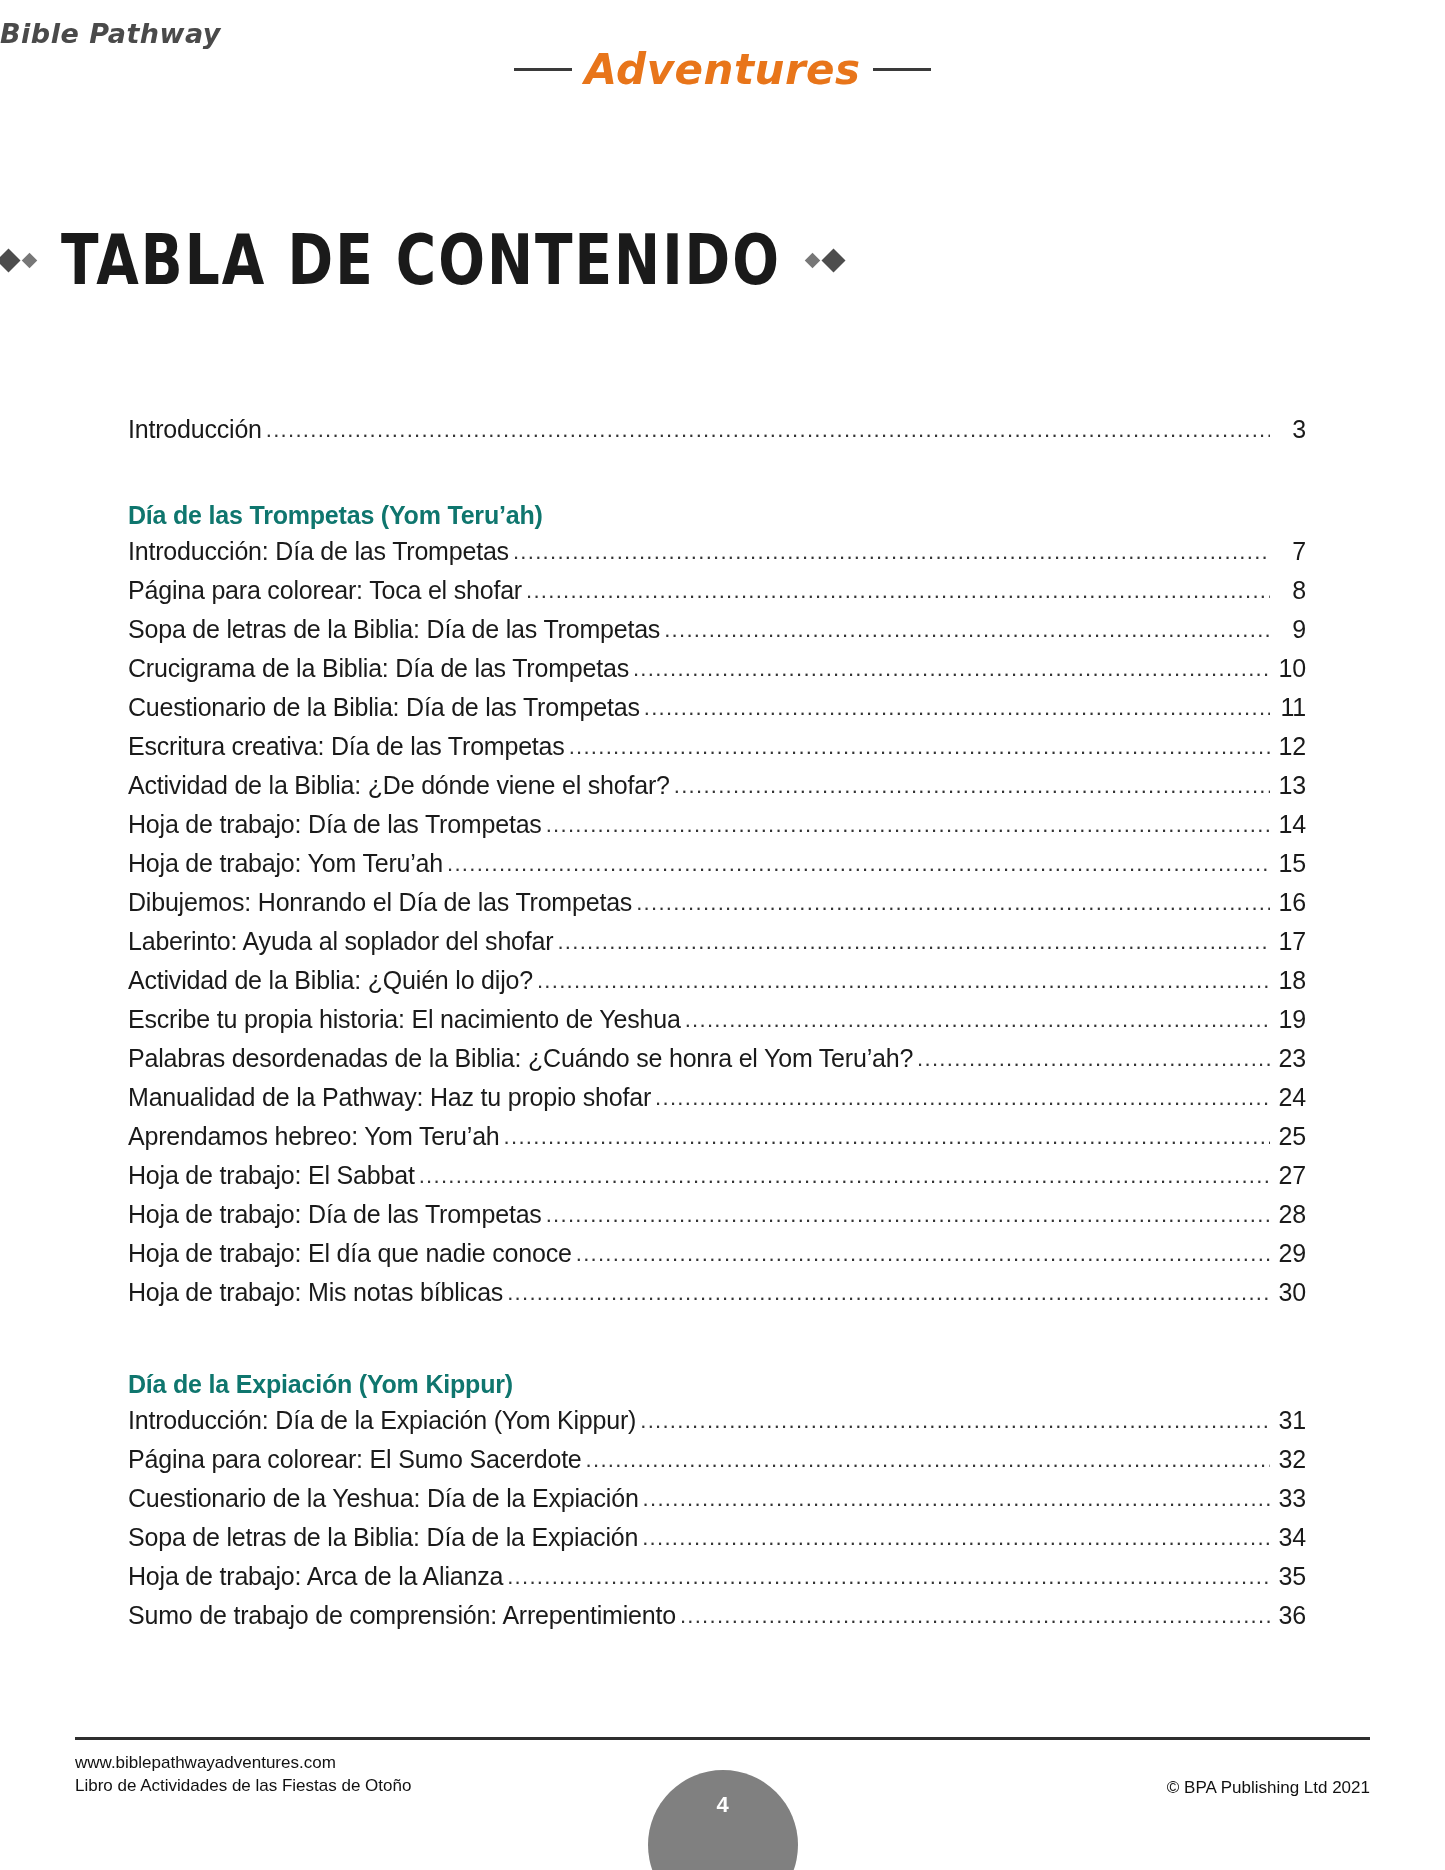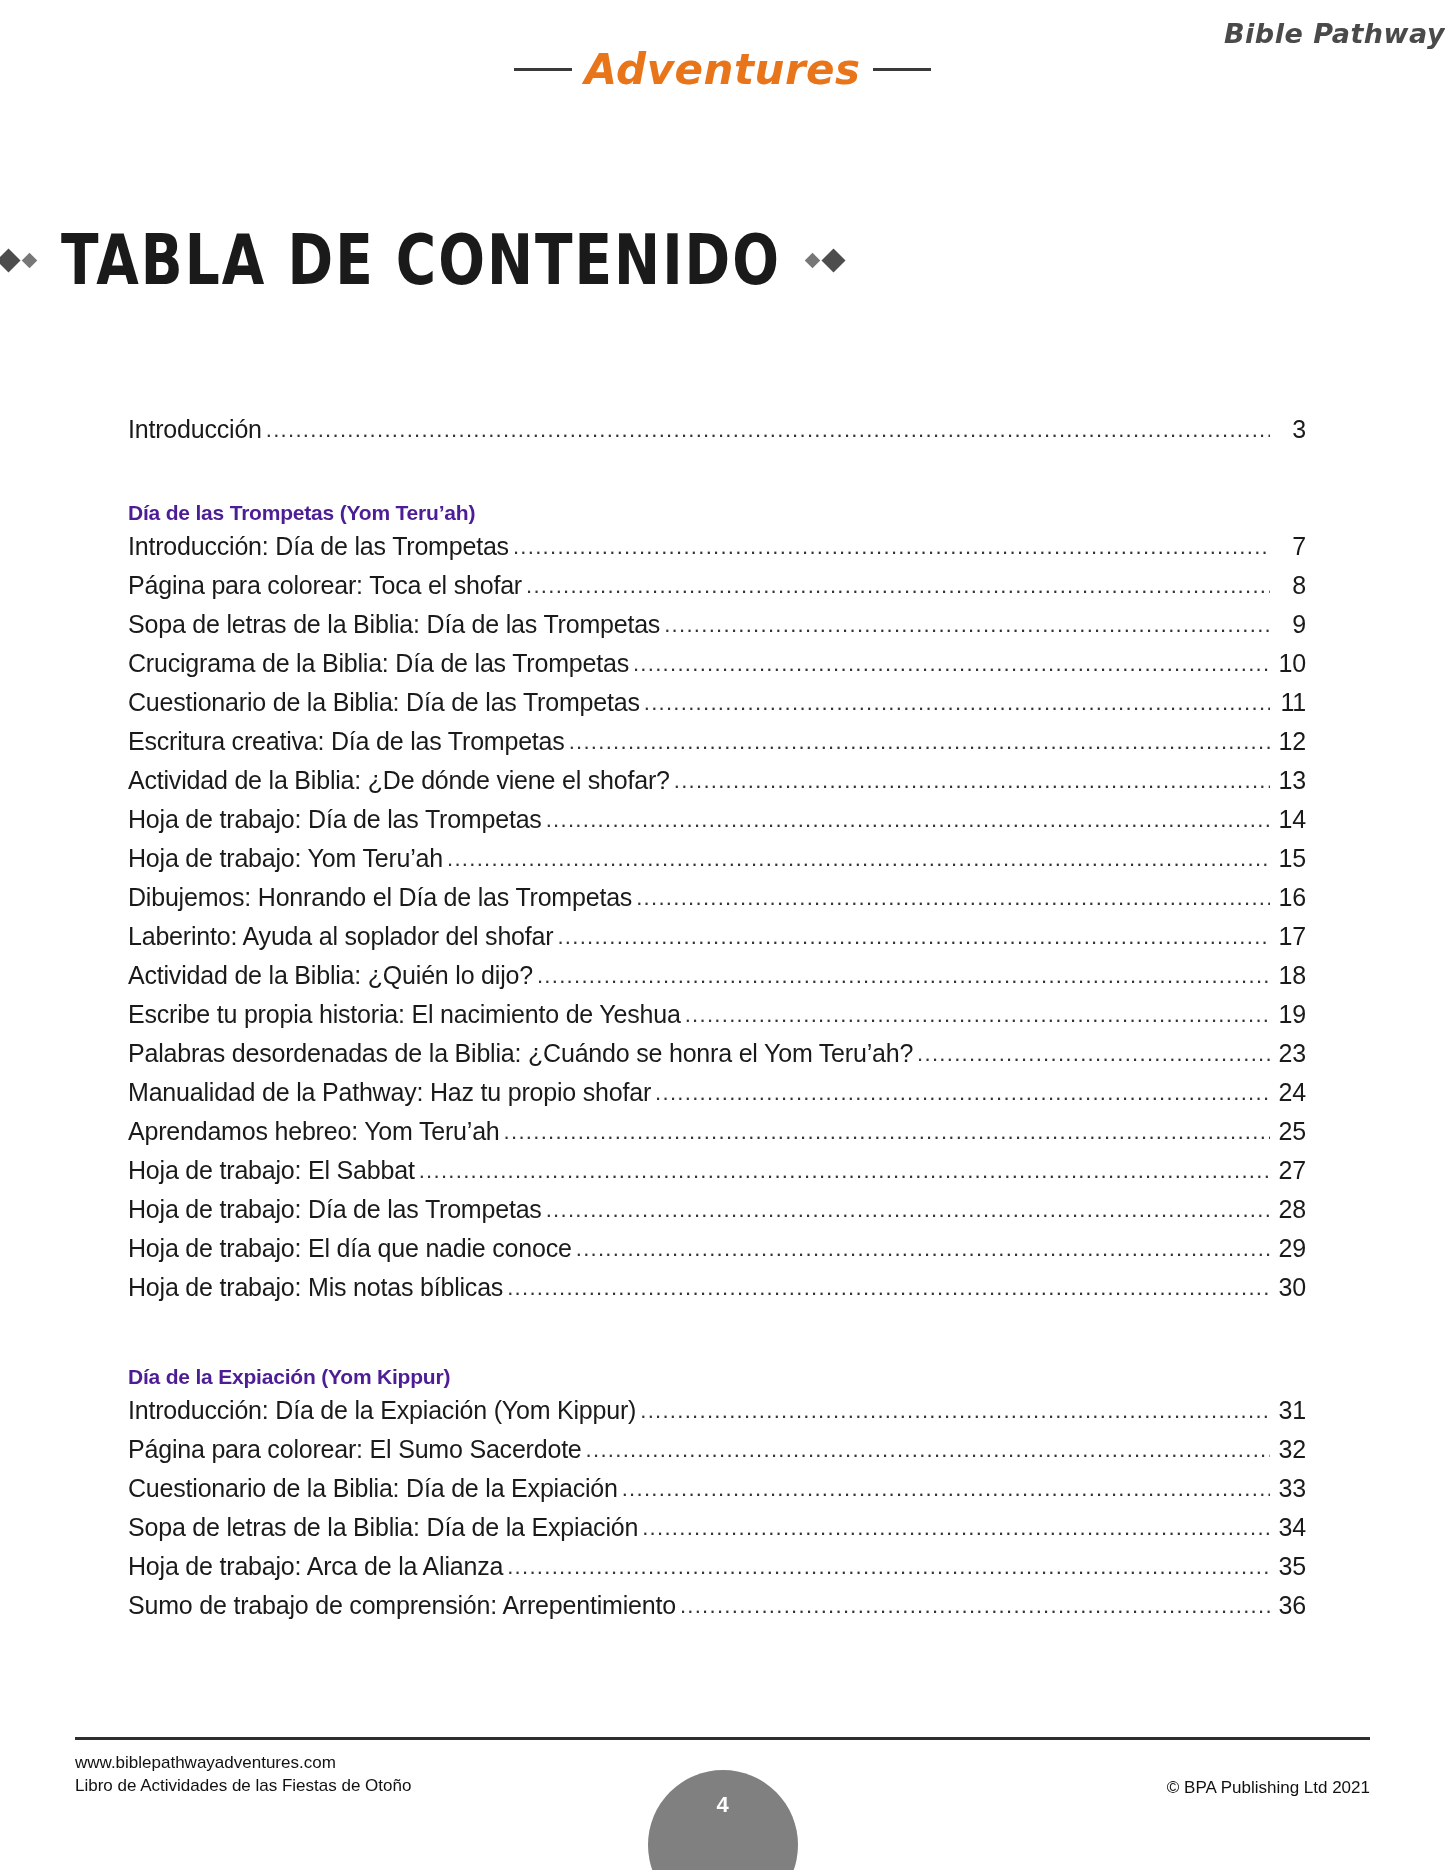--- a/index.html
+++ b/index.html
@@ -15,21 +15,21 @@
     color: #1a1a1a;
     overflow: hidden;
   }
 
   
   .logo-block {
     position: absolute;
     top: 18px;
     left: 0;
     width: 1445px;
-    text-align: right;
+    text-align: left;
   }
   .logo-line1 {
     font-family: "DejaVu Sans", sans-serif;
     font-size: 27px;
     color: #4a4a4a;
     letter-spacing: 0.5px;
     font-style: italic;
     font-weight: 600;
   }
   .logo-row {
@@ -94,23 +94,23 @@
 
   
   .toc {
     position: absolute;
     top: 410px;
     left: 128px;
     width: 1178px;
   }
   .toc-group { margin-bottom: 0; }
   .group-heading {
-    font-size: 21px;
+    font-size: 25px;
     font-weight: bold;
-    color: #4c1d95;
+    color: #0f766e;
     margin: 0 0 2px 0;
     letter-spacing: -0.2px;
   }
   .spacer-lg { height: 52px; }
   .spacer-md { height: 58px; }
 
   .entry {
     display: flex;
     align-items: baseline;
     font-size: 25px;
@@ -327,21 +327,21 @@
       <span class="label">Introducción: Día de la Expiación (Yom Kippur)</span>
       <span class="dots">.................................................................................................................................................................................................</span>
       <span class="page">31</span>
     </div>
     <div class="entry">
       <span class="label">Página para colorear: El Sumo Sacerdote</span>
       <span class="dots">.................................................................................................................................................................................................</span>
       <span class="page">32</span>
     </div>
     <div class="entry">
-      <span class="label">Cuestionario de la Biblia: Día de la Expiación</span>
+      <span class="label">Cuestionario de la Yeshua: Día de la Expiación</span>
       <span class="dots">.................................................................................................................................................................................................</span>
       <span class="page">33</span>
     </div>
     <div class="entry">
       <span class="label">Sopa de letras de la Biblia: Día de la Expiación</span>
       <span class="dots">.................................................................................................................................................................................................</span>
       <span class="page">34</span>
     </div>
     <div class="entry">
       <span class="label">Hoja de trabajo: Arca de la Alianza</span>

